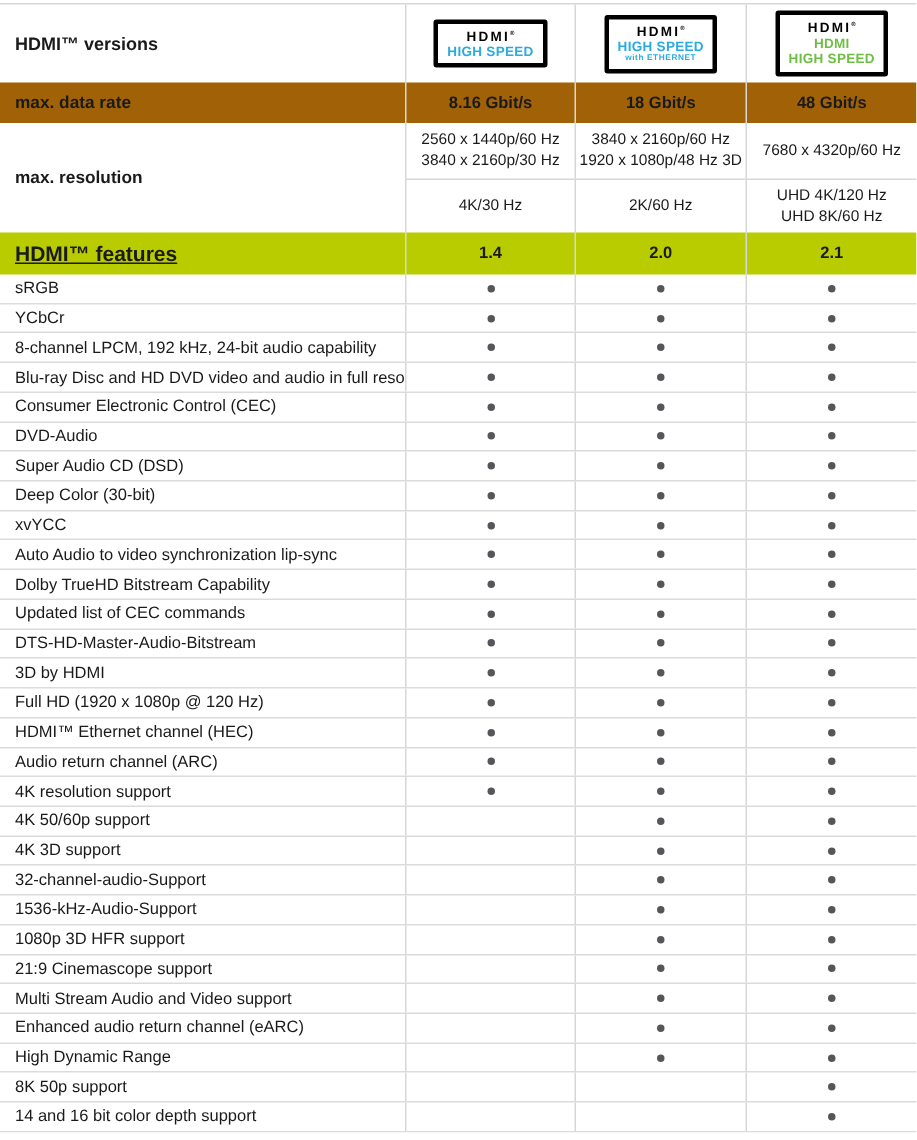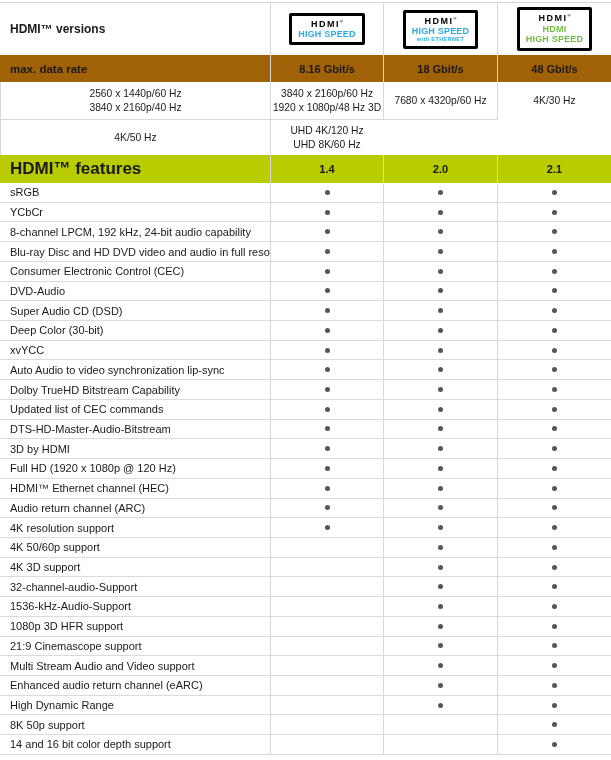--- a/index.html
+++ b/index.html
@@ -35,21 +35,21 @@
   .dr .c { font-weight: bold; font-size: 11px; }
 
   
   .res { display: grid; grid-template-columns: 270px 113px 114px 114px; grid-template-rows: 38px 35px; }
   .res .labelcell { grid-row: 1 / 3; font-weight: bold; font-size: 11.5px; }
   .res .c { flex-direction: column; font-size: 10.3px; line-height: 1.35; }
   .res .top { border-bottom: 1px solid #D6D7D8; }
 
   
   .fh { height: 28px; background: #B8CC00; }
-  .fh .labelcell { font-weight: bold; font-size: 17px; }
+  .fh .labelcell { font-weight: bold; font-size: 14px; text-decoration: underline; }
   .fh .c { font-weight: bold; font-size: 11px; }
 
   
   .frow { height: 19.72px; border-bottom: 1px solid #DADBDC; }
   .frow .labelcell { font-size: 11px; white-space: nowrap; overflow: hidden; }
   .dot { width: 5px; height: 5px; border-radius: 50%; background: #54565A; display: inline-block; }
 </style>
 </head>
 <body>
 
@@ -80,36 +80,37 @@
   </div>
 
   <div class="row dr">
     <div class="labelcell">max. data rate</div>
     <div class="c">8.16 Gbit/s</div>
     <div class="c">18 Gbit/s</div>
     <div class="c">48 Gbit/s</div>
   </div>
 
   <div class="res">
+    <div class="labelcell">max. resolution</div>
     <div class="c top">
       <span>2560 x 1440p/60 Hz</span>
-      <span>3840 x 2160p/40 Hz</span>
+      <span>3840 x 2160p/30 Hz</span>
     </div>
     <div class="c top">
       <span>3840 x 2160p/60 Hz</span>
       <span>1920 x 1080p/48 Hz 3D</span>
     </div>
     <div class="c top">
       <span>7680 x 4320p/60 Hz</span>
     </div>
     <div class="c">
       <span>4K/30 Hz</span>
     </div>
     <div class="c">
-      <span>4K/50 Hz</span>
+      <span>2K/60 Hz</span>
     </div>
     <div class="c">
       <span>UHD 4K/120 Hz</span>
       <span>UHD 8K/60 Hz</span>
     </div>
   </div>
 
   <div class="row fh">
     <div class="labelcell">HDMI™ features</div>
     <div class="c">1.4</div>

